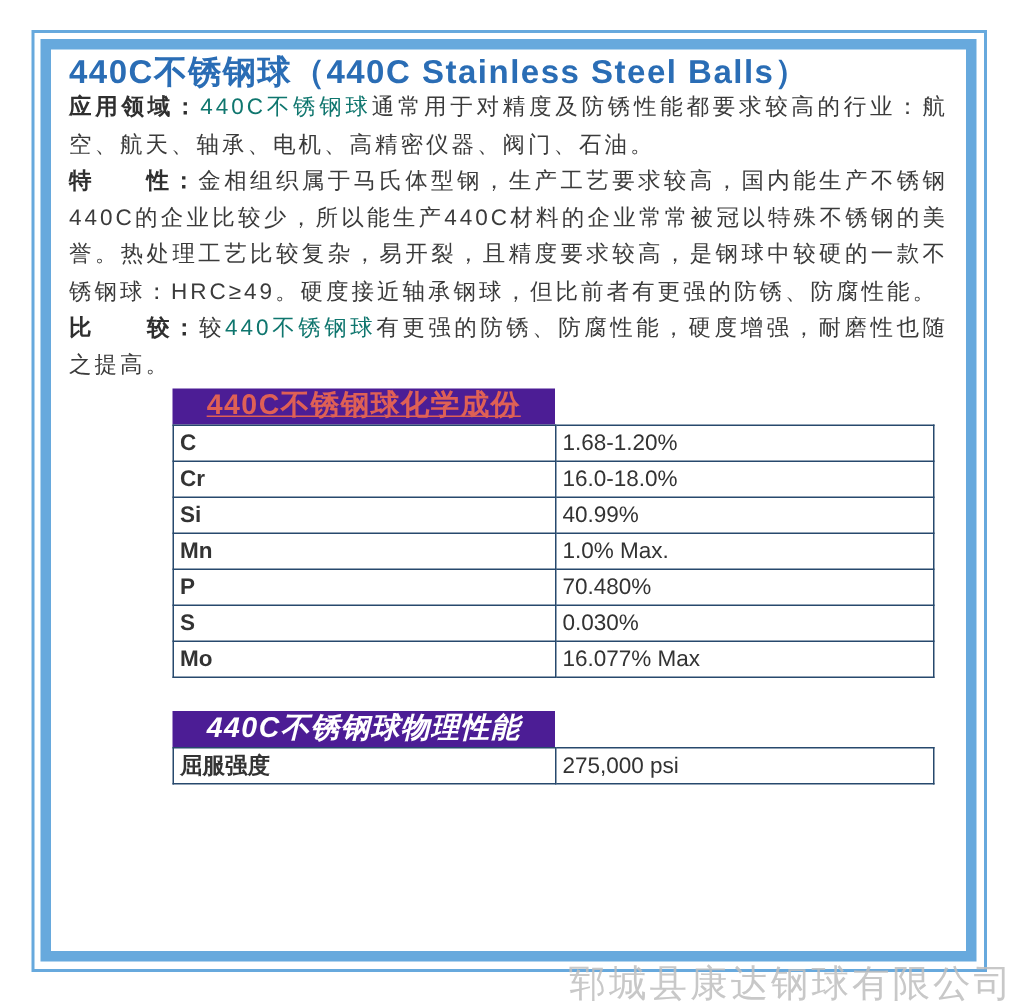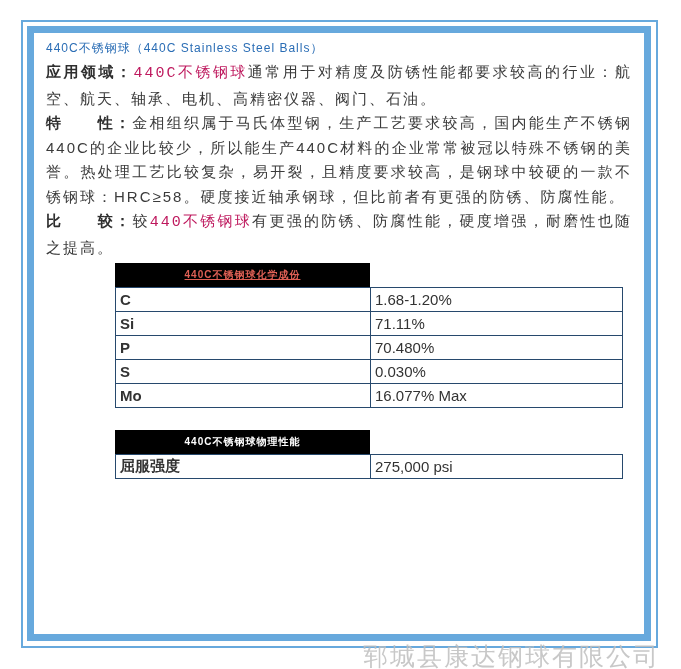--- a/index.html
+++ b/index.html
@@ -27,59 +27,58 @@
 
   .content {
     position: absolute; inset: 0;
     padding: 3px 12px 0 12px;
     color: #3b3b3b;
     font-size: 15px;
   }
 
   .title {
     color: #2a6db5;
-    font-weight: normal;
-    font-size: 12px;
+    font-weight: bold;
+    font-size: 22px;
     line-height: 24px;
     letter-spacing: 1px;
     white-space: nowrap;
   }
 
   p.body-par {
     font-size: 15px;
     line-height: 24.5px;
     letter-spacing: 2px;
     text-align: justify;
     color: #3b3b3b;
   }
   p.body-par b { color: #2f2f2f; }
   a.text-link {
-    color: #be185d;
+    color: #0f766e;
     text-decoration: none;
     cursor: pointer;
-    font-family: Liberation Mono, monospace;
   }
 
   .spec-block { margin-left: 69px; }
   .spec-block.first { margin-top: 3px; }
   .spec-block.second { margin-top: 22px; }
 
   .spec-header {
     width: 255px; height: 24px;
-    background: #000000;
-    display: flex; align-items: center; justify-content: center;
-    font-size: 10px; font-weight: bold;
+    background: #4c1d95;
+    display: flex; align-items: flex-end; justify-content: center;
+    font-size: 19px; font-weight: bold;
     letter-spacing: 1px;
   }
   .spec-header .red-link {
     color: #df6055;
     text-decoration: underline;
     cursor: pointer;
   }
-  .spec-header .white-label { color: #ffffff; }
+  .spec-header .white-label { color: #ffffff; font-style: italic; }
 
   table.spec-table {
     border-collapse: collapse;
     table-layout: fixed;
     width: 507px;
   }
   table.spec-table td {
     border: 1px solid #27496d;
     height: 24px;
     font-size: 15px;
@@ -87,21 +86,21 @@
     color: #333333;
     vertical-align: middle;
     overflow: hidden;
     white-space: nowrap;
   }
   td.lbl { width: 255px; font-weight: bold; }
   td.val { width: 252px; }
 
   .watermark {
     position: absolute;
-    right: 21px; bottom: 0px;
+    right: 5px; bottom: 0px;
     text-align: center;
     z-index: 5;
     pointer-events: none;
     line-height: 1;
   }
   .wm-company {
     font-size: 25px;
     letter-spacing: 2px;
     color: rgba(190, 190, 190, 0.85);
     white-space: nowrap;
@@ -120,37 +119,45 @@
 
   <div class="outer-frame"></div>
 
   <div class="inner-frame">
     <div class="content">
 
       <div class="title">440C不锈钢球（440C Stainless Steel Balls）</div>
 
       <p class="body-par"><b>应用领域：</b><a class="text-link">440C不锈钢球</a><span>通常用于对精度及防锈性能都要求较高的行业：航空、航天、轴承、电机、高精密仪器、阀门、石油。</span></p>
 
-      <p class="body-par"><b>特　　性：</b><span>金相组织属于马氏体型钢，生产工艺要求较高，国内能生产不锈钢440C的企业比较少，所以能生产440C材料的企业常常被冠以特殊不锈钢的美誉。热处理工艺比较复杂，易开裂，且精度要求较高，是钢球中较硬的一款不锈钢球：HRC≥58。硬度接近轴承钢球，但比前者有更强的防锈、防腐性能。</span></p>
+      <p class="body-par"><b>特　　性：</b><span>金相组织属于马氏体型钢，生产工艺要求较高，国内能生产不锈钢440C的企业比较少，所以能生产440C材料的企业常常被冠以特殊不锈钢的美誉。热处理工艺比较复杂，易开裂，且精度要求较高，是钢球中较硬的一款不锈钢球：HRC≥49。硬度接近轴承钢球，但比前者有更强的防锈、防腐性能。</span></p>
 
       <p class="body-par"><b>比　　较：</b><span>较</span><a class="text-link">440不锈钢球</a><span>有更强的防锈、防腐性能，硬度增强，耐磨性也随之提高。</span></p>
 
       <div class="spec-block first">
         <div class="spec-header">
           <span class="red-link">440C不锈钢球化学成份</span>
         </div>
         <table class="spec-table">
           <tbody>
             <tr>
               <td class="lbl">C</td>
               <td class="val">1.68-1.20%</td>
             </tr>
             <tr>
+              <td class="lbl">Cr</td>
+              <td class="val">16.0-18.0%</td>
+            </tr>
+            <tr>
               <td class="lbl">Si</td>
-              <td class="val">71.11%</td>
+              <td class="val">40.99%</td>
+            </tr>
+            <tr>
+              <td class="lbl">Mn</td>
+              <td class="val">1.0% Max.</td>
             </tr>
             <tr>
               <td class="lbl">P</td>
               <td class="val">70.480%</td>
             </tr>
             <tr>
               <td class="lbl">S</td>
               <td class="val">0.030%</td>
             </tr>
             <tr>

